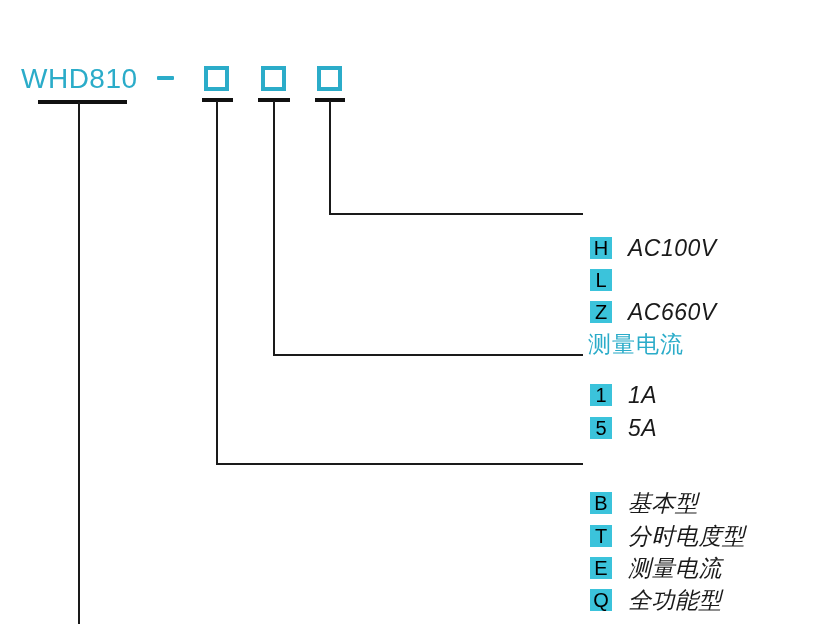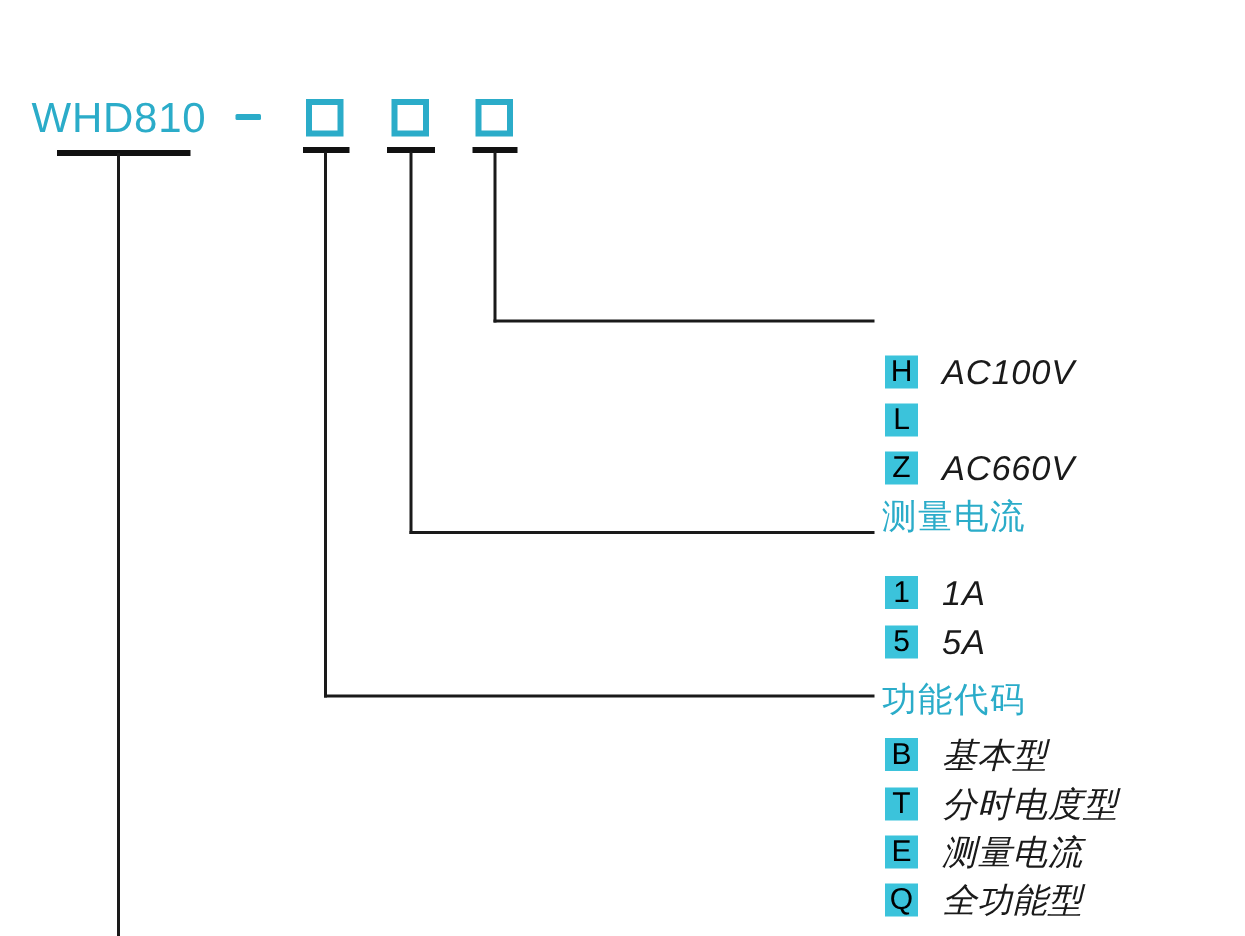--- a/index.html
+++ b/index.html
@@ -123,21 +123,20 @@
   <div class="group-label gl-cur">测量电流</div>
   <div class="opt opt-c0">
     <span class="code">1</span>
     <span class="val">1A</span>
   </div>
   <div class="opt opt-c1">
     <span class="code">5</span>
     <span class="val">5A</span>
   </div>
 
-  <div class="group-label gl-fn">功能代码</div>
   <div class="opt opt-f0">
     <span class="code">B</span>
     <span class="val">基本型</span>
   </div>
   <div class="opt opt-f1">
     <span class="code">T</span>
     <span class="val">分时电度型</span>
   </div>
   <div class="opt opt-f2">
     <span class="code">E</span>

